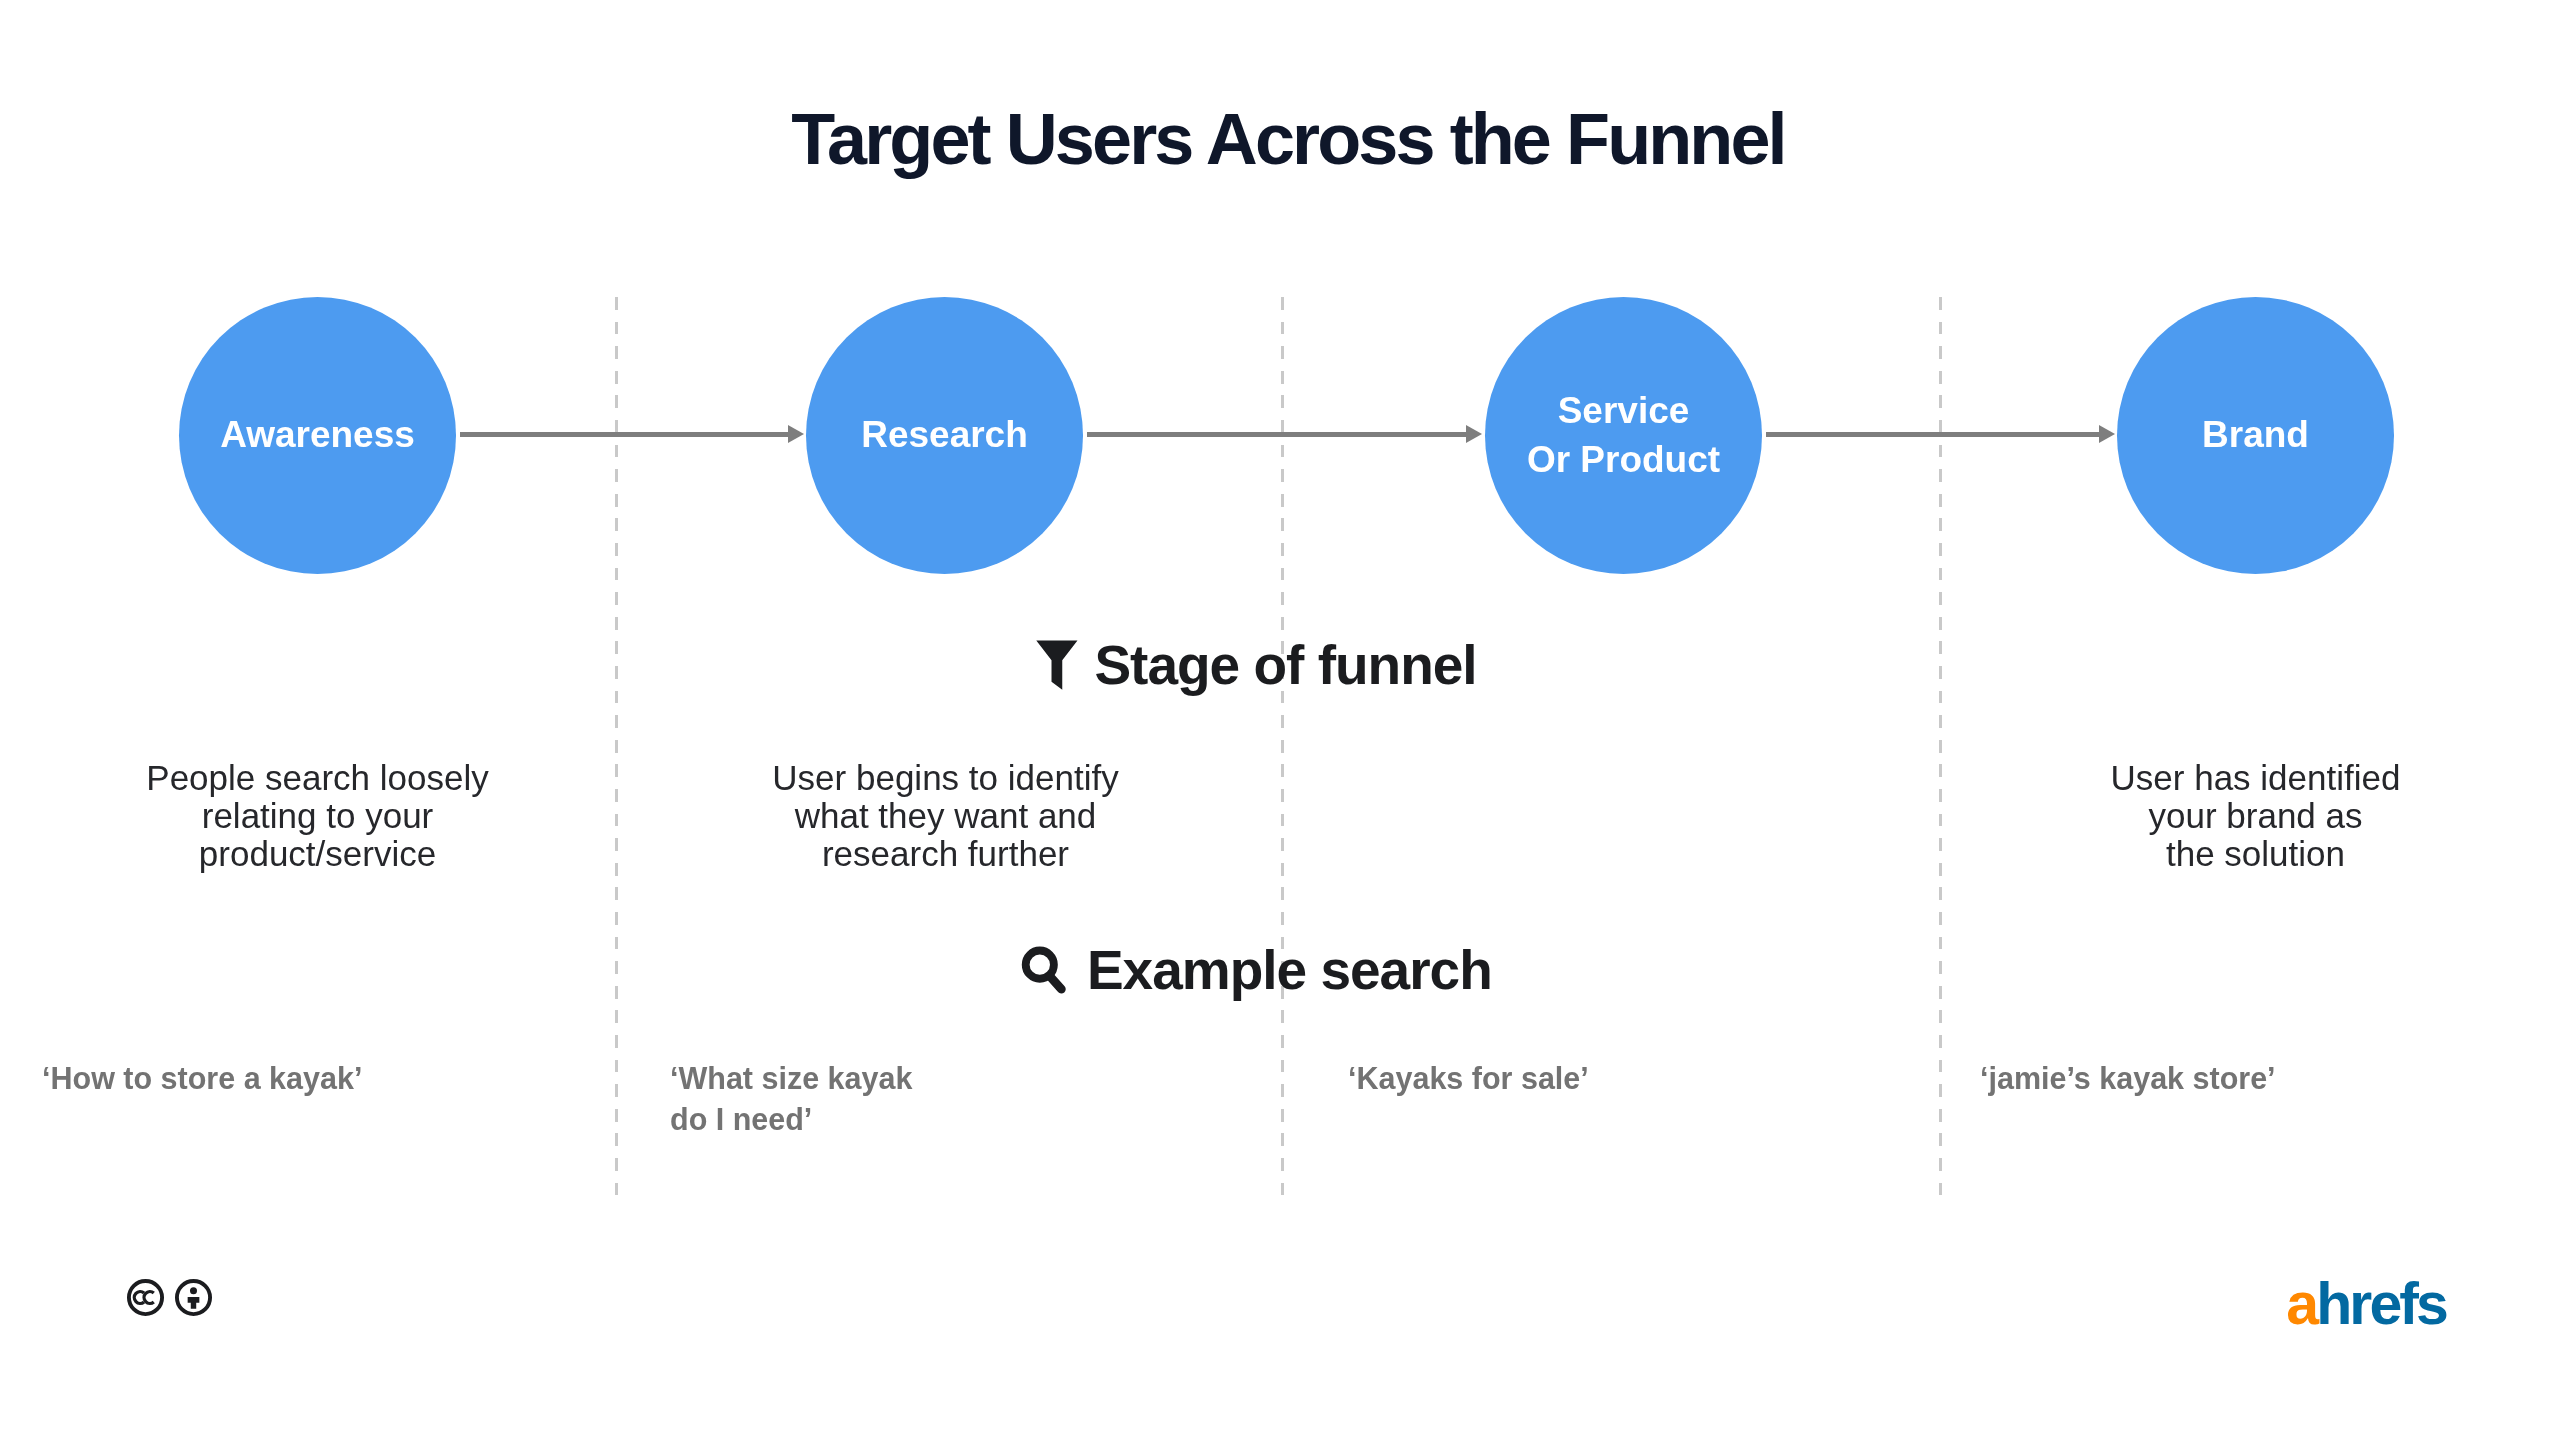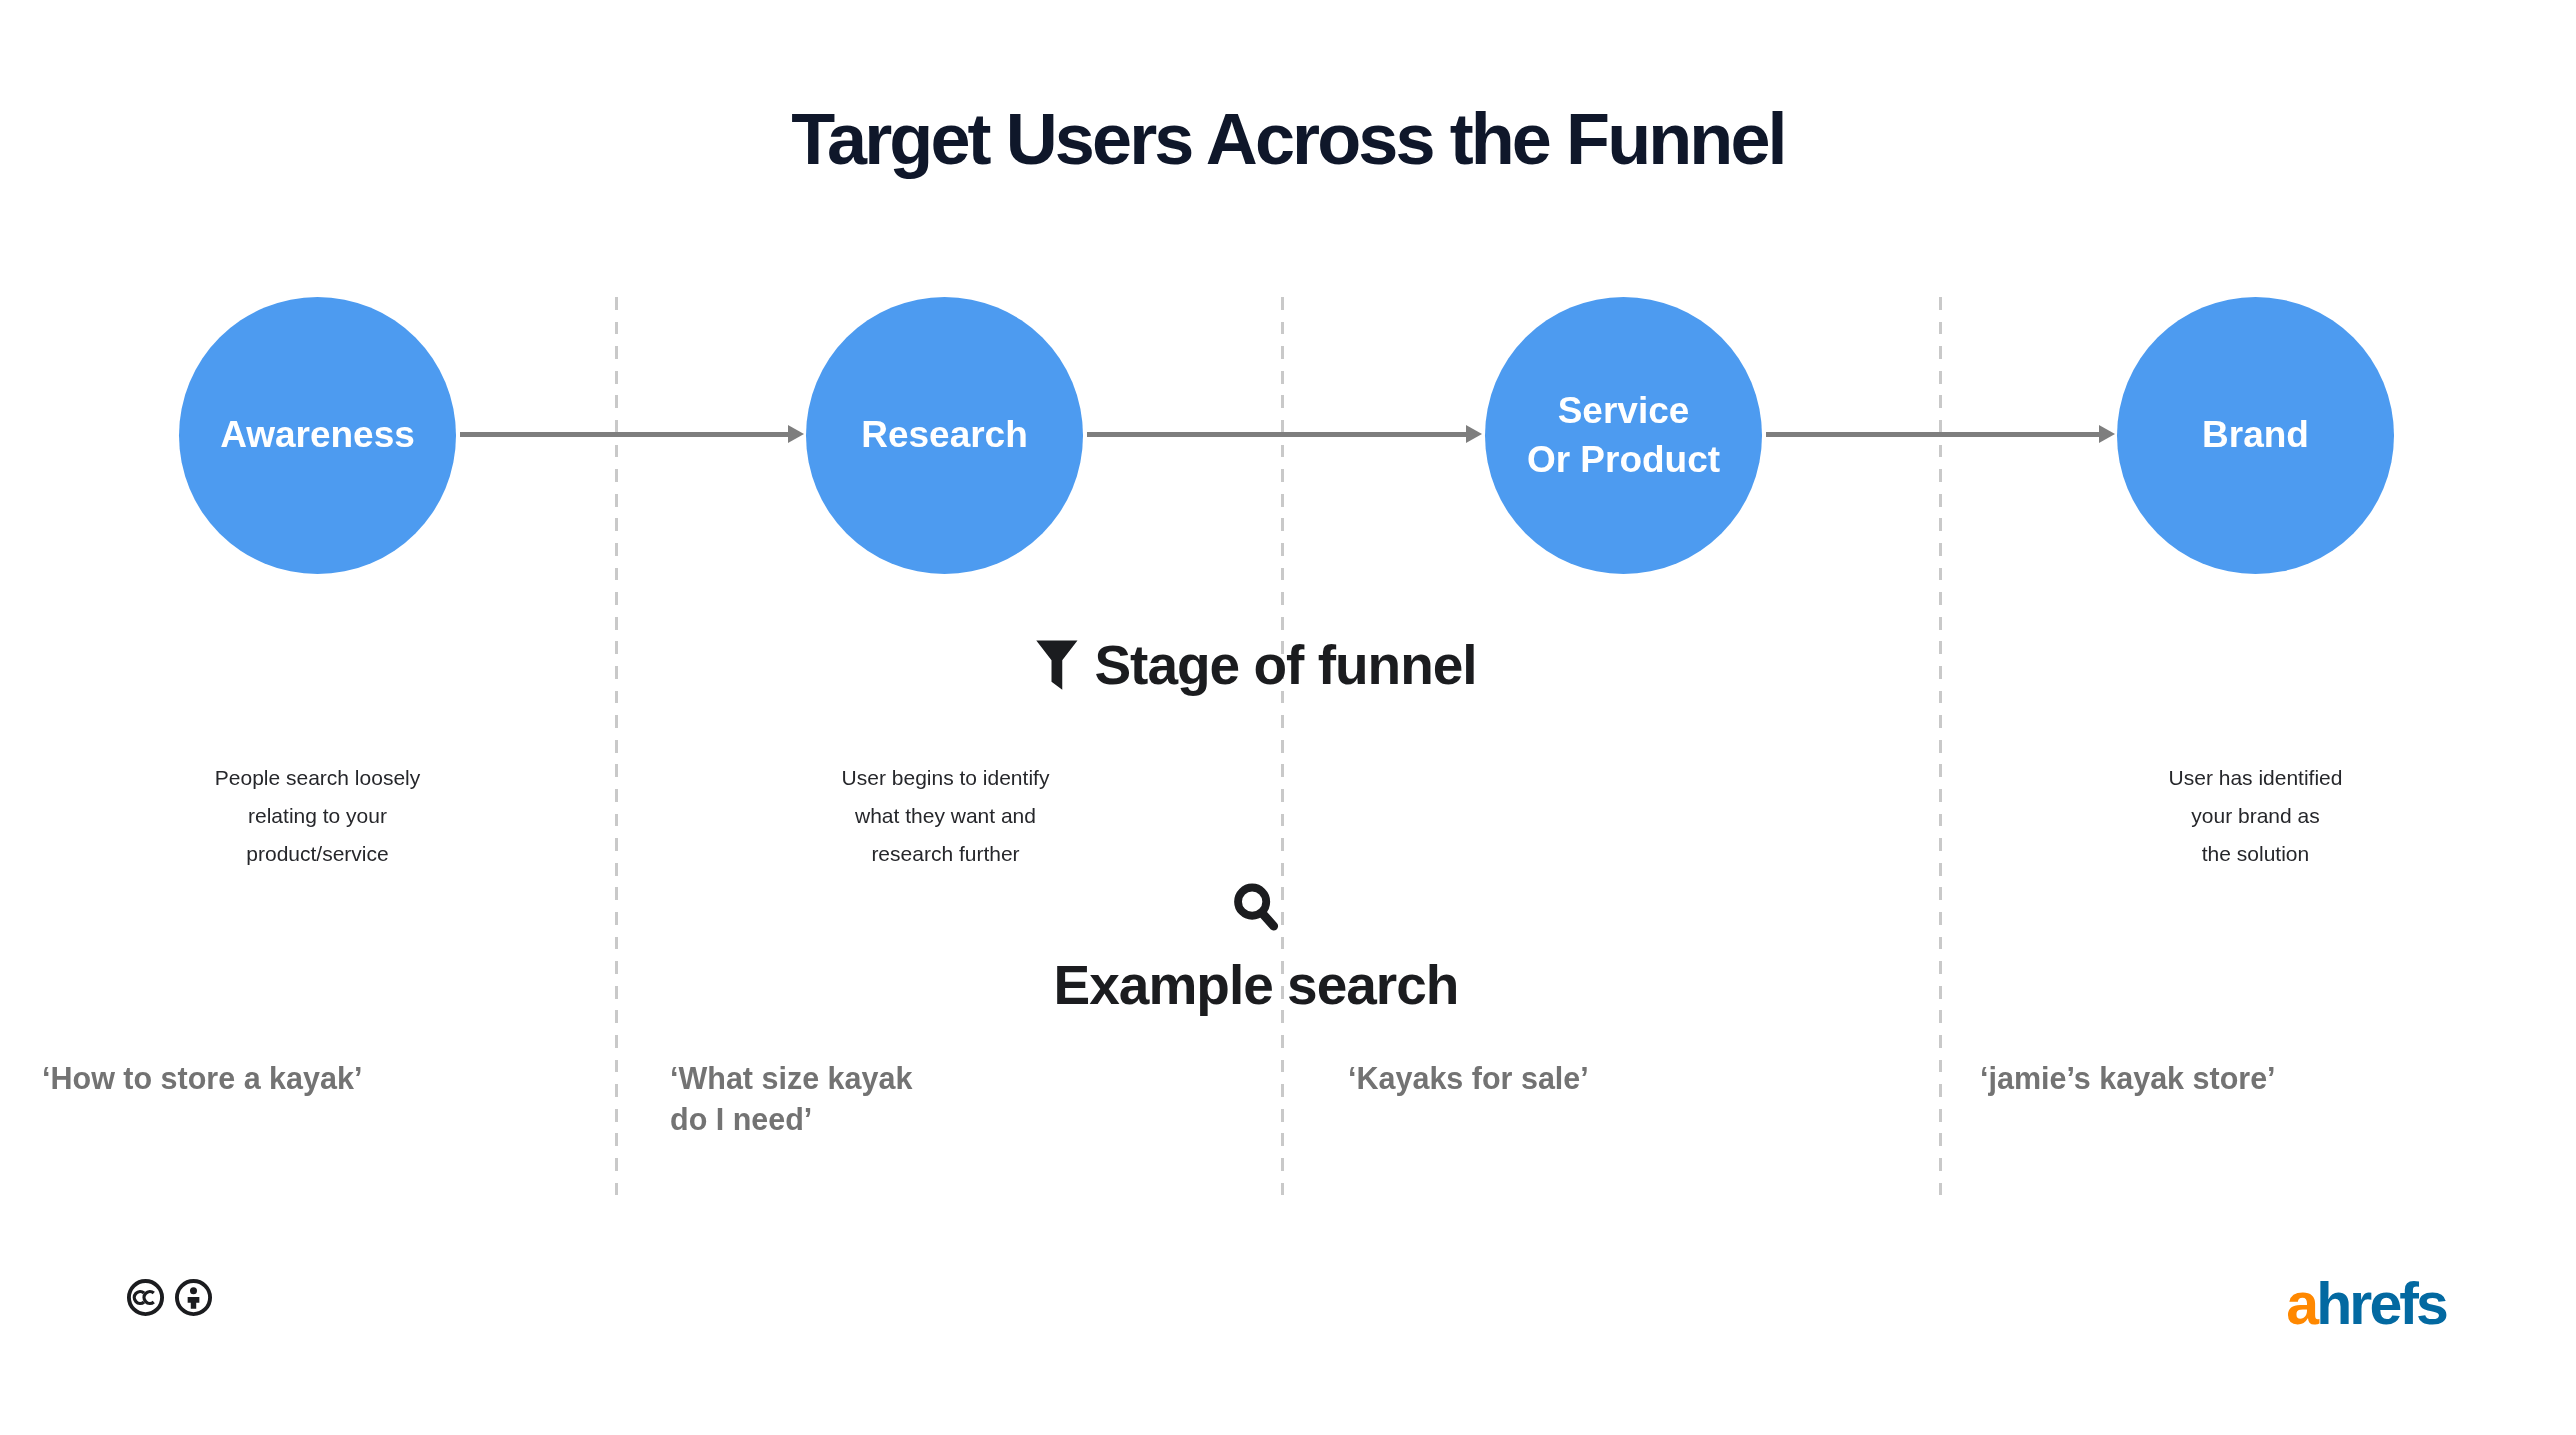--- a/index.html
+++ b/index.html
@@ -55,27 +55,27 @@
     border-left: 16.7px solid #7E7E7E;
   }
 
   .section-heading {
     position: absolute; left: calc(50% - 32px); transform: translateX(-50%);
     display: flex; align-items: center; gap: 19.7px;
     font-size: 55px; font-weight: 700; letter-spacing: -1px;
     color: #1B1C1F; white-space: nowrap;
   }
   #stage-heading   { top: 633px; gap: 16px; }
-  #example-heading { top: 882px; flex-direction: column; }
+  #example-heading { top: 938px; }
   .section-heading svg { display: block; }
 
   .description {
     position: absolute; top: 759px; width: 551px;
     text-align: center;
-    font-size: 21px; line-height: 38px; color: #26272B;
+    font-size: 35px; line-height: 38px; color: #26272B;
     white-space: pre-line;
   }
   .example {
     position: absolute; top: 1058px; width: 551px;
     text-align: left;
     font-size: 30.5px; font-weight: 700; line-height: 41px; color: #737373;
     white-space: pre-line;
   }
   #desc-1, #example-1 { left: 42px; }
   #desc-2, #example-2 { left: 670px; }

